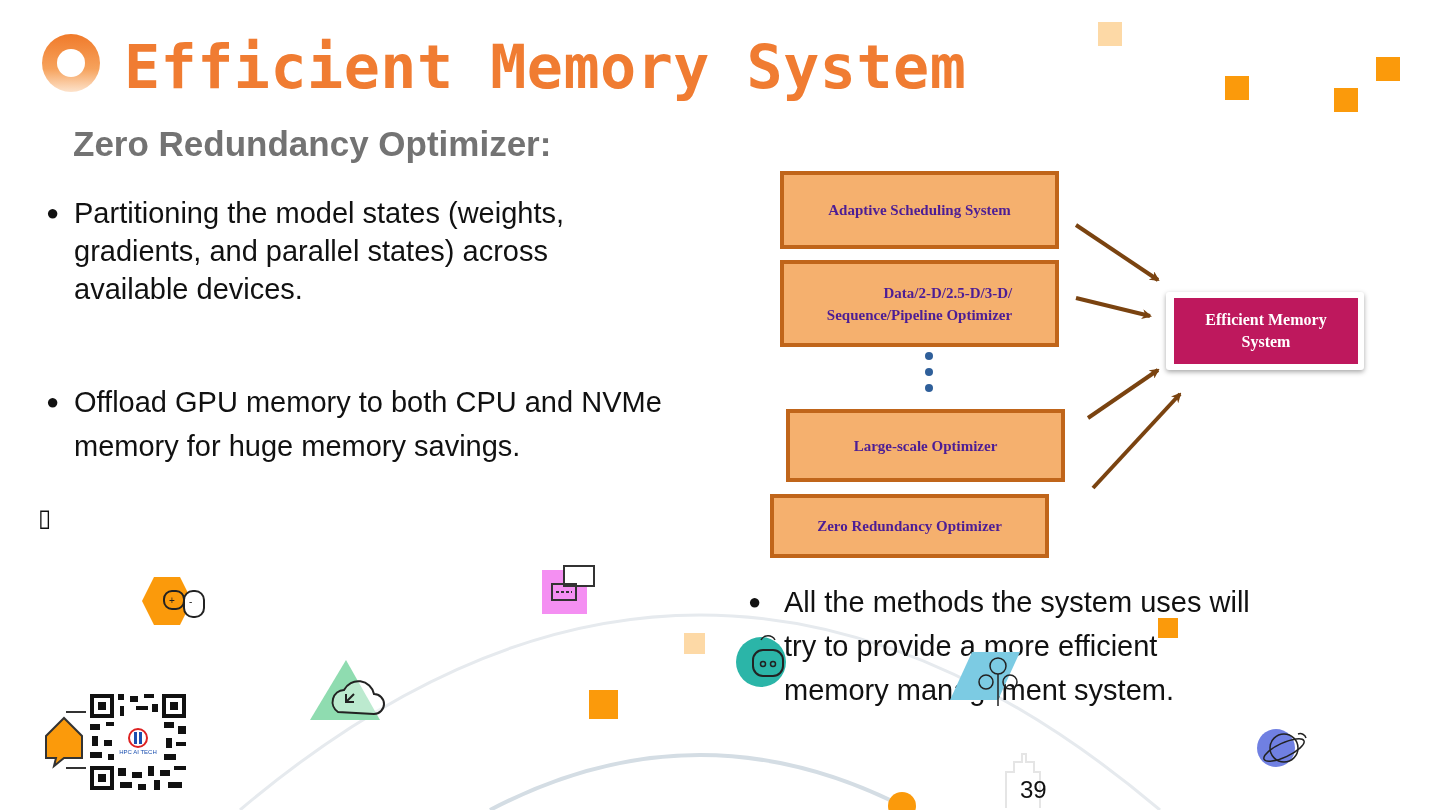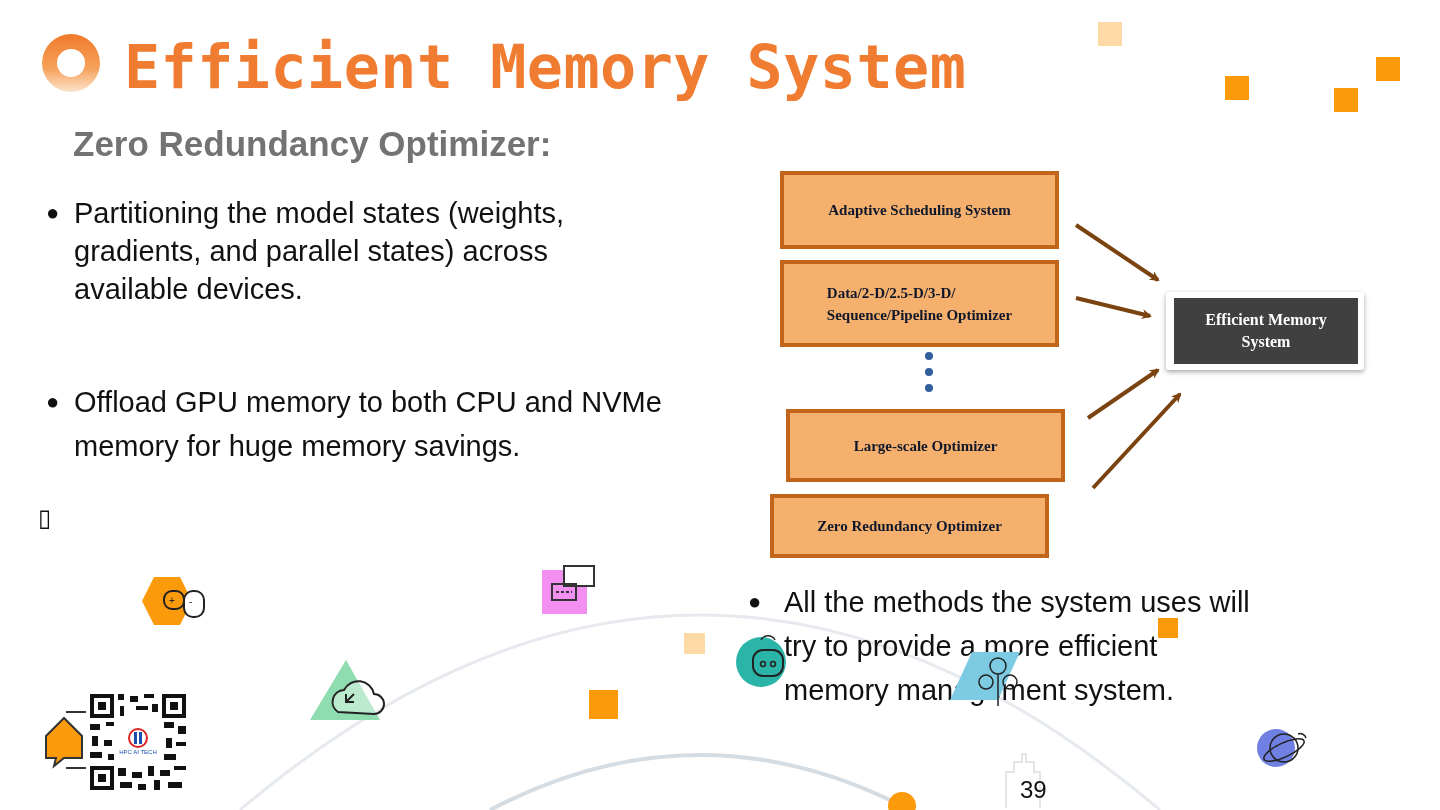--- a/index.html
+++ b/index.html
@@ -6,23 +6,23 @@
   body { width:1440px; height:810px; position:relative; overflow:hidden; background:#ffffff; font-family:"Liberation Sans", sans-serif; }
   .abs { position:absolute; }
   .title-ring { left:42px; top:34px; width:58px; height:58px; border-radius:50%;
     background:linear-gradient(180deg,#f07a2a 0%,#f6a25c 60%,#fde3cc 100%); }
   .title-ring::after { content:""; position:absolute; left:15px; top:15px; width:28px; height:28px; border-radius:50%; background:#fff; }
   .title { left:124px; top:32px; font-family:"DejaVu Sans Mono", monospace; font-weight:bold; font-size:60px; color:#f07c32; letter-spacing:0.5px; }
   .subtitle { left:53px; top:124px; font-size:35px; font-weight:bold; color:#737373; font-family:"Liberation Sans", sans-serif;margin-left:20px; }
   .bullet { font-size:29px; color:#111; line-height:38px; font-family:"Liberation Sans", sans-serif; }
   .bullet .dot { position:absolute; left:0; top:0; }
   .bullet .txt { position:absolute; left:28px; top:0; }
-  .box { position:absolute; background:#f5b06e; border:4px solid #c0651a; color:#0f172a; font-family:"Liberation Serif", serif; font-weight:bold; font-size:15px; display:flex; align-items:center; justify-content:center; text-align:left; line-height:22px; box-sizing:border-box; }
+  .box { position:absolute; background:#f5b06e; border:4px solid #c0651a; color:#4c1d95; font-family:"Liberation Serif", serif; font-weight:bold; font-size:15px; display:flex; align-items:center; justify-content:center; text-align:right; line-height:22px; box-sizing:border-box; }
   .target { position:absolute; left:1166px; top:292px; width:198px; height:78px; background:#fff; box-shadow:0 2px 5px rgba(0,0,0,0.35); border-radius:3px; }
-  .target-inner { position:absolute; left:8px; top:6px; right:6px; bottom:6px; background:#404040; color:#fff; font-family:"Liberation Serif", serif; font-weight:bold; font-size:16px; display:flex; align-items:center; justify-content:center; text-align:center; line-height:22px; }
+  .target-inner { position:absolute; left:8px; top:6px; right:6px; bottom:6px; background:#be185d; color:#fff; font-family:"Liberation Serif", serif; font-weight:bold; font-size:16px; display:flex; align-items:center; justify-content:center; text-align:center; line-height:22px; }
   .vdot { position:absolute; width:8px; height:8px; border-radius:50%; background:#2f5f9a; }
   .sq { position:absolute; }
   .pagenum { left:1020px; top:776px; font-size:24px; color:#111; font-family:"Liberation Sans", sans-serif; }
 </style>
 </head>
 <body>
 
 <svg class="abs" style="left:0;top:0" width="1440" height="810">
   <path d="M 240 810 Q 700 420 1160 810" fill="none" stroke="#e6eaee" stroke-width="3"></path>
   <path d="M 490 810 Q 700 700 910 810" fill="none" stroke="#d4dde4" stroke-width="4"></path>

